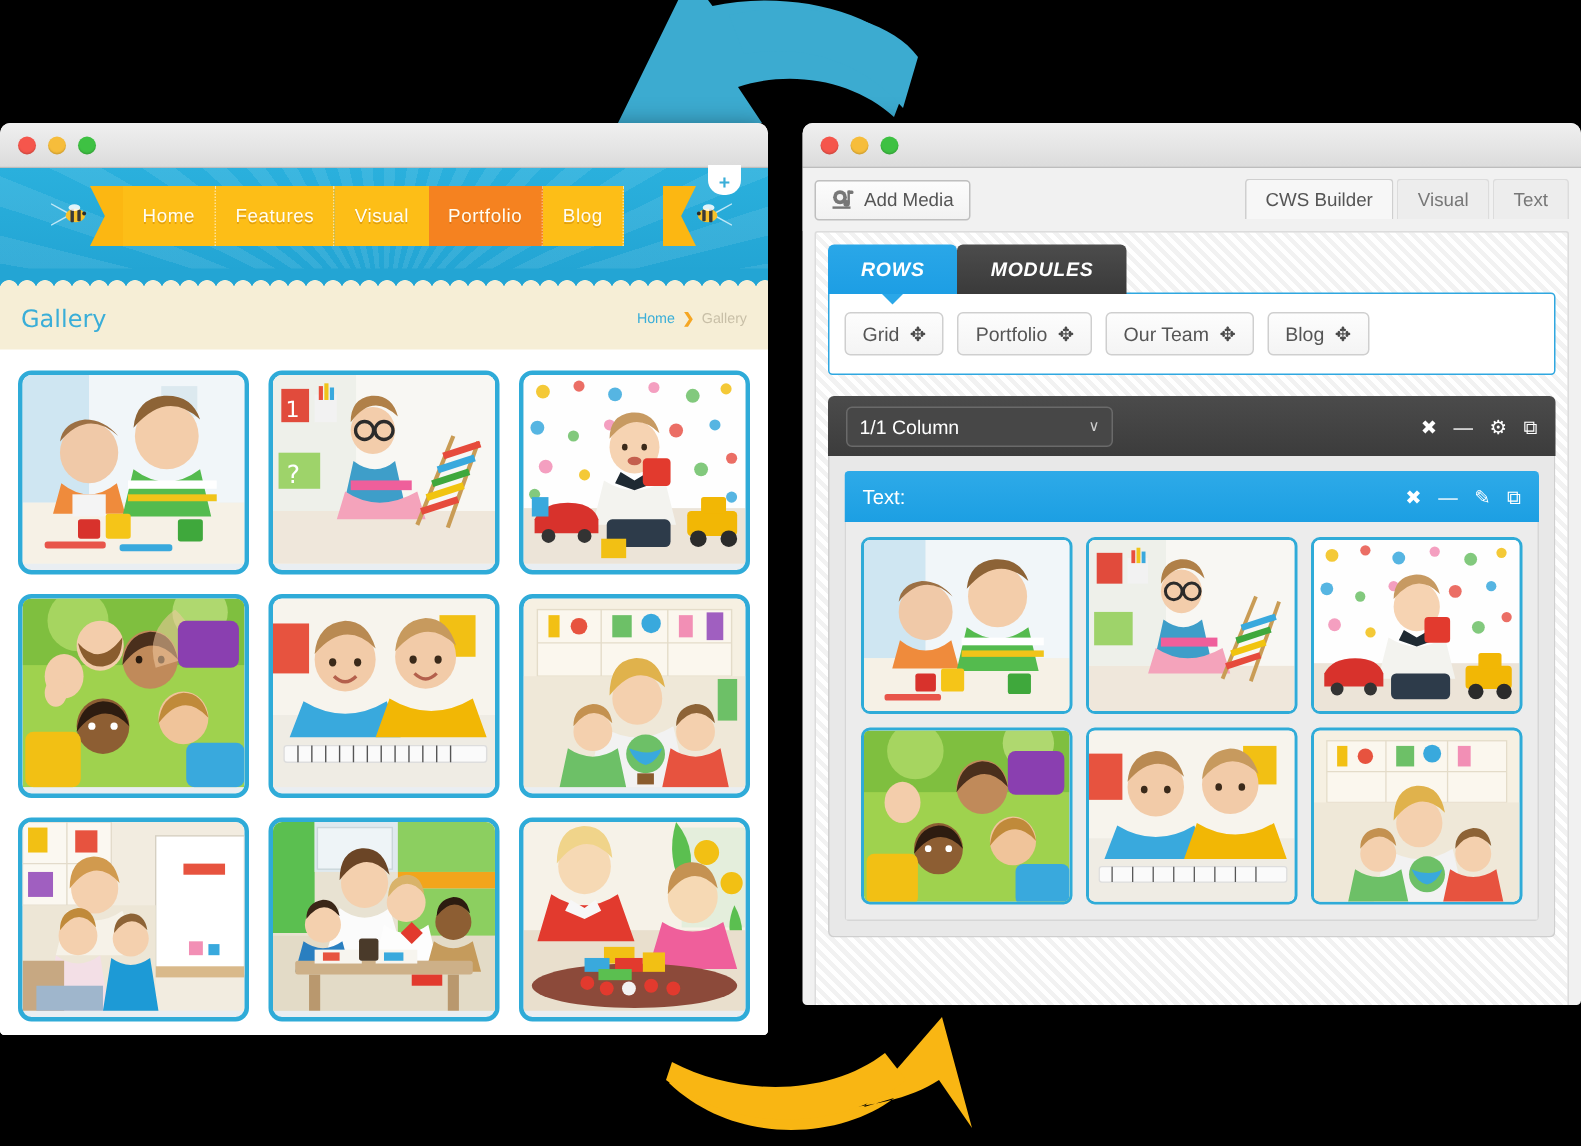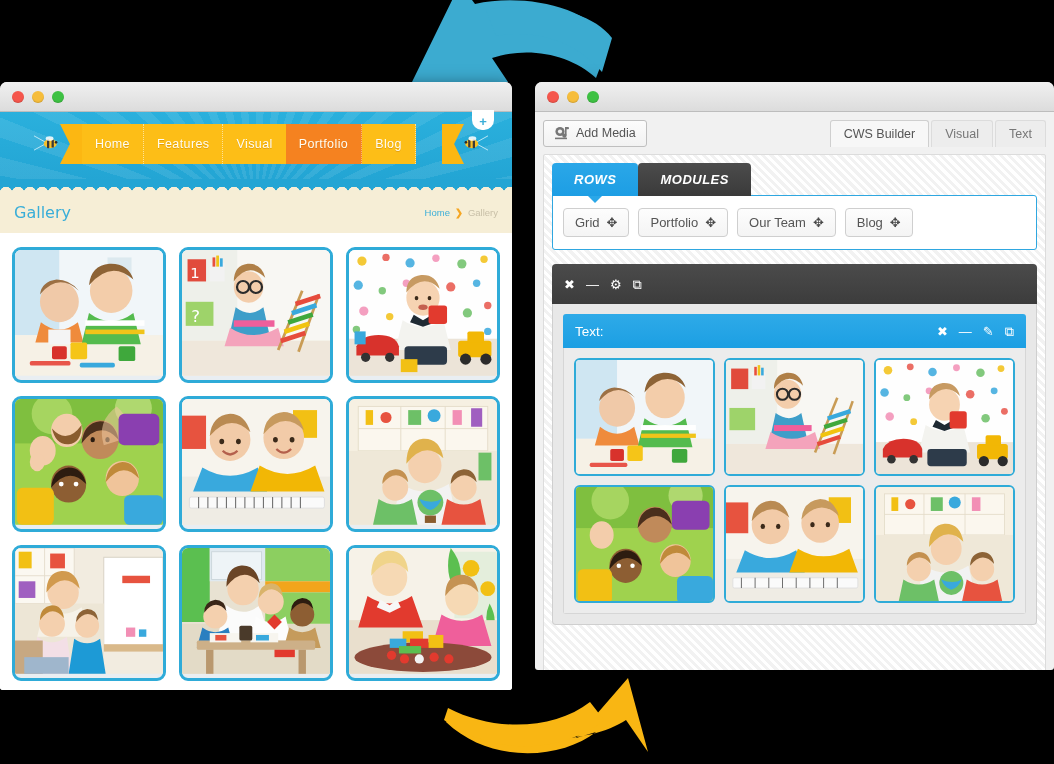--- a/index.html
+++ b/index.html
@@ -143,21 +143,21 @@
     padding: 12px 8px; background:#f1f1f1;
     justify-content: space-between;
   }
   #add-media-btn {
     display:flex; align-items:center; gap:6px;
     background: linear-gradient(#fcfcfc,#f2f2f2);
     border:1px solid #bfbfbf; border-radius:3px;
     padding: 5px 10px; font-size: 12.5px; color:#555;
     cursor:pointer;
   }
-  #editor-tabs { display:flex; align-items:center; height: 28px; }
+  #editor-tabs { display:flex; align-items:flex-start; height: 28px; }
   .ed-tab {
     padding: 6px 13px; font-size: 12.5px; color:#777;
     background:#ededed; border:1px solid #dcdcdc; border-bottom:none;
     border-radius: 3px 3px 0 0; margin-left: 2px; cursor:pointer;
   }
   .ed-tab.active { background:#f7f7f7; color:#555; border-color:#cfcfcf; }
 
   #builder-panel {
     margin: 0 8px 8px 8px;
     background:
@@ -663,20 +663,24 @@
           </div>
           <div class="row-btn">
             <span>Blog</span>
             <span class="move-ico">✥</span>
           </div>
         </div>
       </div>
 
       <div id="row-block">
         <div id="row-header">
+          <div id="column-select">
+            <span>1/1 Column</span>
+            <span class="caret">∨</span>
+          </div>
           <div class="hdr-icons">
             <span>✖</span>
             <span>—</span>
             <span>⚙</span>
             <span>⧉</span>
           </div>
         </div>
 
         <div id="row-body">
           <div id="module-block">

